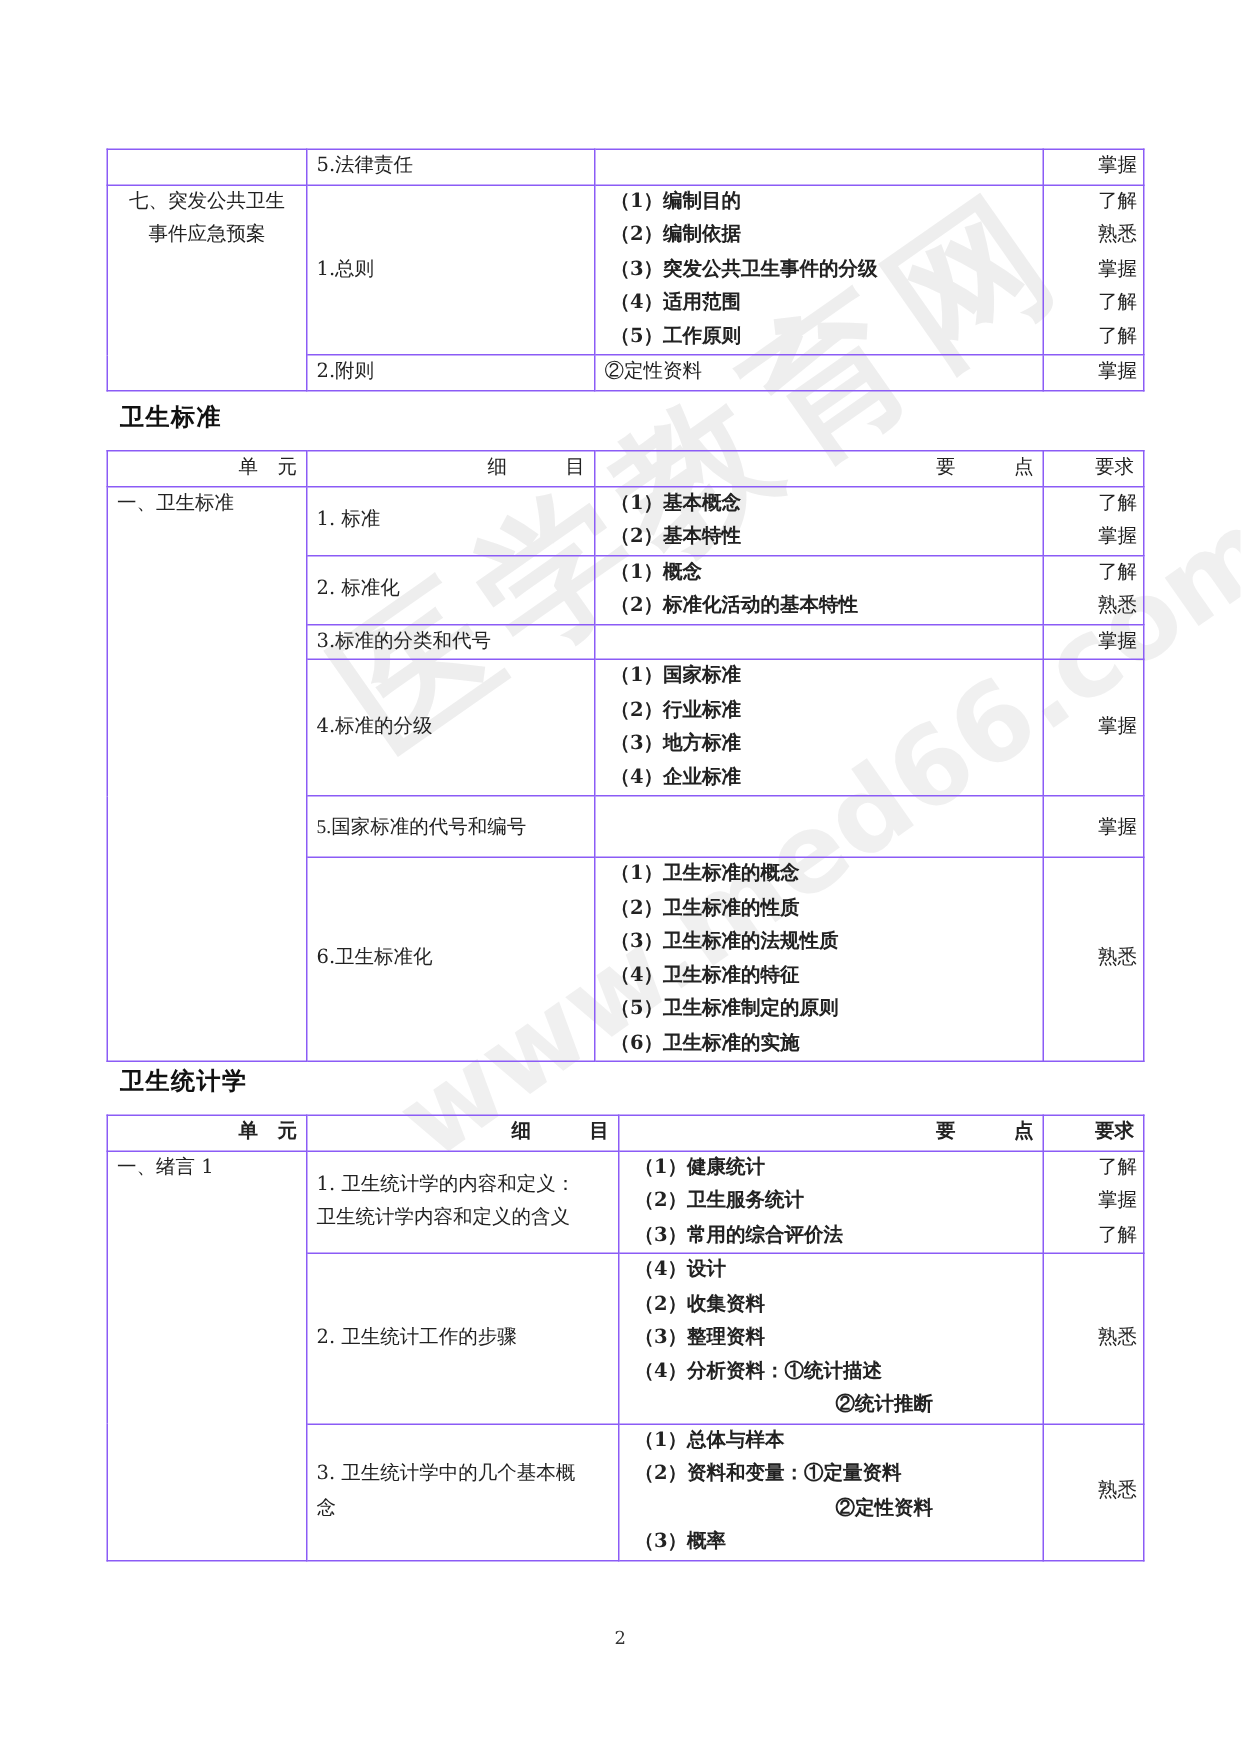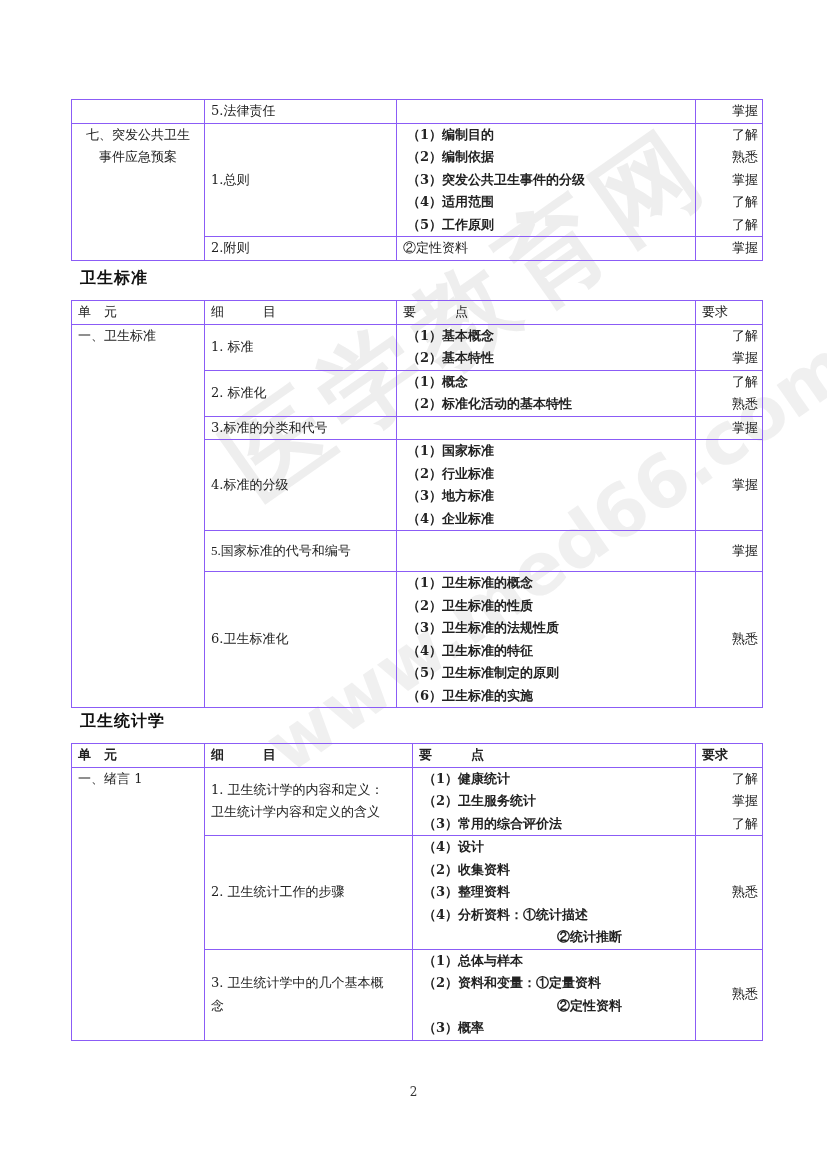--- a/index.html
+++ b/index.html
@@ -14,21 +14,21 @@
       border-collapse: collapse; table-layout: fixed;
     }
     .tbl td, .tbl th {
       border: 1px solid #8b5cf6;
       padding: 0 6px;
       vertical-align: middle;
       font-weight: normal;
       line-height: 22.5px;
       font-size: 13px;
     }
-    .tbl th { text-align: left; height: 22px; }
+    .tbl th { text-align: right; height: 22px; }
     .tbl.bold-head th { font-weight: bold; }
     .tbl td.unit { vertical-align: top; }
     .tbl td.req { text-align: right; padding: 0 4px; }
     .tbl td.pts { padding-left: 10px; font-weight: bold; }
     .line { display: block; white-space: nowrap; }
     .indent { padding-left: 134px; }
     .indent2 { padding-left: 134px; }
     .heading {
       position: absolute; left: 80px;
       font-family: "DejaVu Sans", "Liberation Sans", sans-serif;

